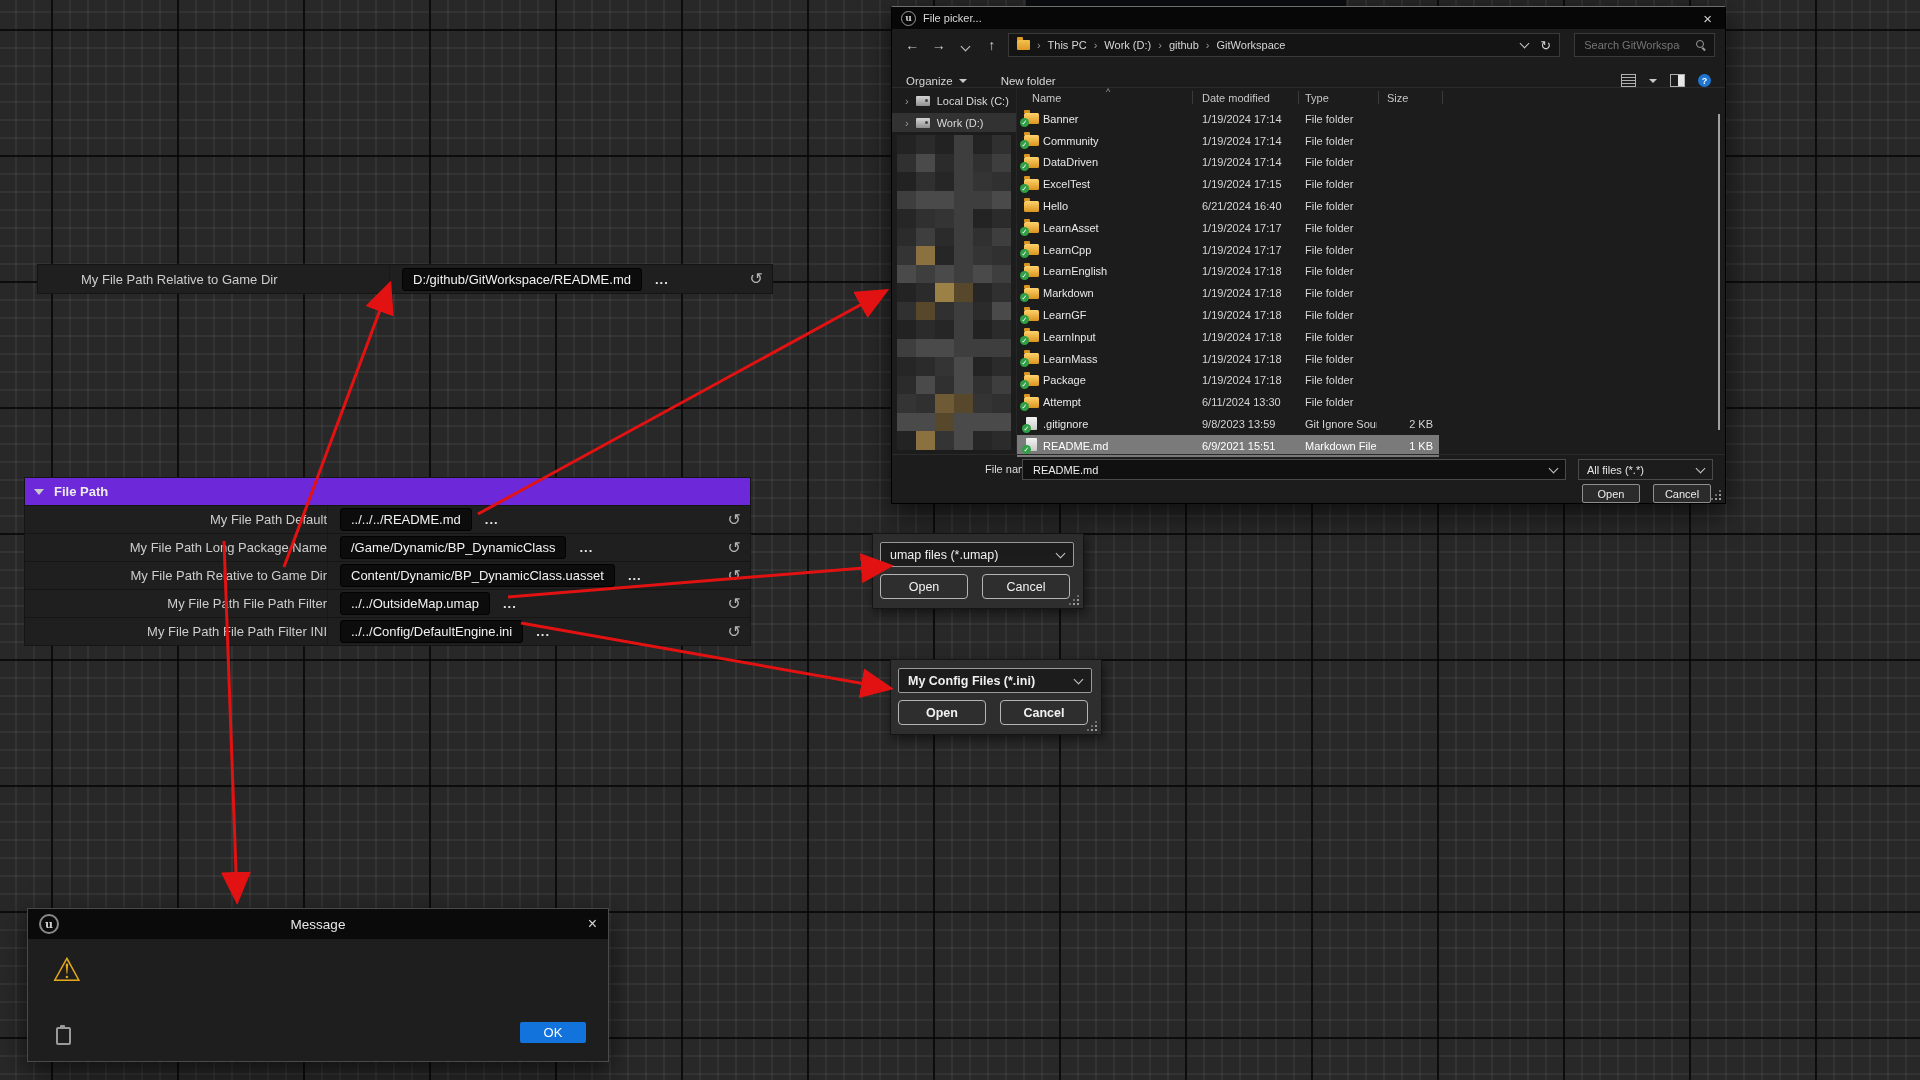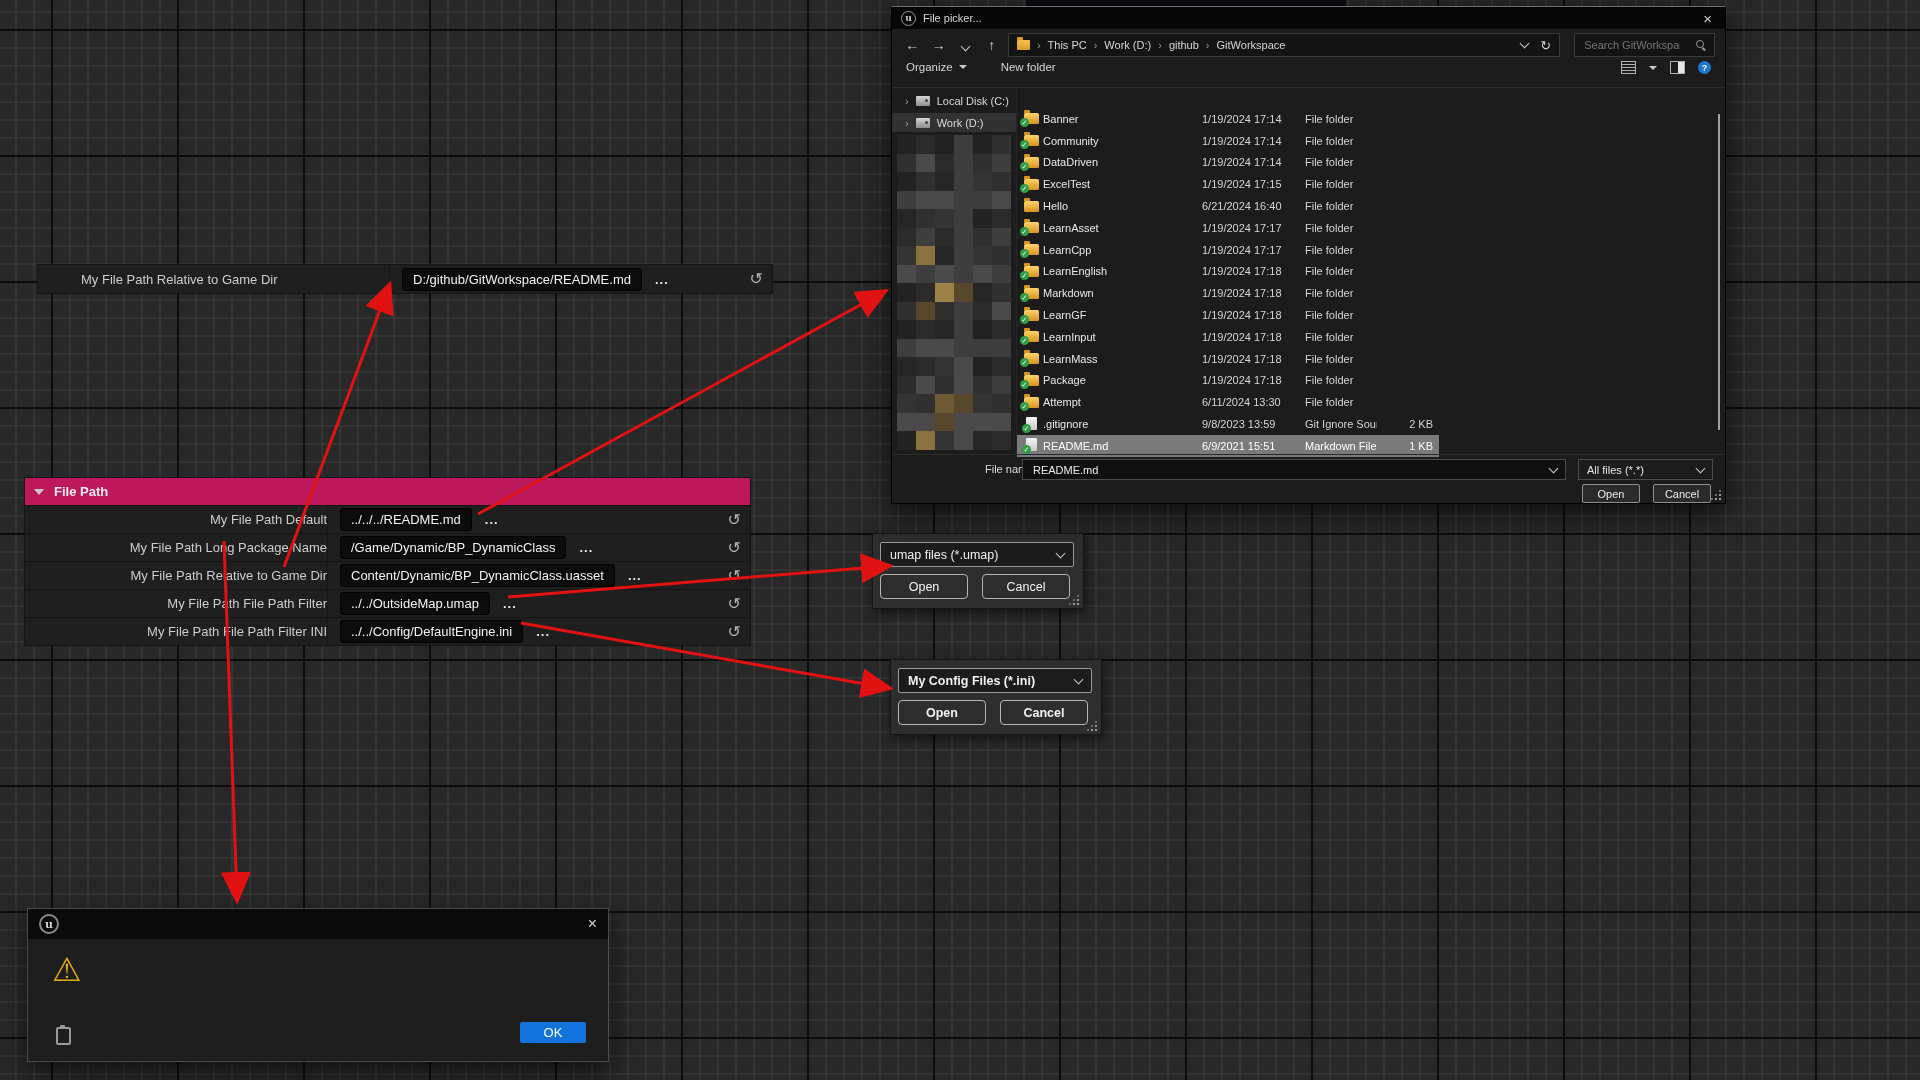--- a/index.html
+++ b/index.html
@@ -20,21 +20,21 @@
   .prop-label{color:#cdcdcd;font-size:13px;white-space:nowrap;}
   .prop-value{display:flex;align-items:center;flex:1;height:100%;border-left:1px solid #181818;padding-left:12px;}
   .pill{background:#0c0c0c;border:1px solid #020202;border-radius:3px;color:#f2f2f2;font-size:13px;
         padding:3px 10px;white-space:nowrap;}
   .dots{color:#e8e8e8;font-weight:bold;margin-left:13px;font-size:13px;letter-spacing:1px;}
   .reset{margin-left:auto;margin-right:9px;color:#b5b5b5;font-size:16px;line-height:1;}
   .top-row{position:absolute;left:37px;top:264px;width:734px;height:28px;background:#1f1f1f;
            border:1px solid #151515;display:flex;align-items:center;}
   .top-row .prop-label{width:308px;padding-left:43px;flex-shrink:0;}
   .section{position:absolute;left:24px;top:477px;width:727px;}
-  .sec-header{height:27px;background:#be185d;border:1px solid #151515;display:flex;align-items:center;
+  .sec-header{height:27px;background:#6d28d9;border:1px solid #151515;display:flex;align-items:center;
               color:#ececec;font-weight:bold;font-size:13px;}
   .tri{width:0;height:0;border-left:5px solid transparent;border-right:5px solid transparent;
        border-top:6px solid #c9c9c9;margin:0 10px 0 9px;}
   .prop-row{height:27px;background:#1f1f1f;border:1px solid #151515;border-top:none;display:flex;align-items:center;}
   .prop-row .prop-label{width:258px;padding-left:44px;flex-shrink:0;text-align:right;}
 
   
   .chev{width:6px;height:6px;border-right:1.5px solid #c9c9c9;border-bottom:1.5px solid #c9c9c9;
         transform:rotate(45deg);display:inline-block;margin-top:-3px;}
   .caret{width:0;height:0;border-left:4px solid transparent;border-right:4px solid transparent;
@@ -64,21 +64,21 @@
   .refresh{font-size:13px;color:#cfcfcf;}
   .bc-folder{width:13px;height:10px;background:linear-gradient(#f5c14d,#dd9926);border-radius:1px;position:relative;flex-shrink:0;}
   .bc-folder::before{content:"";position:absolute;top:-3px;left:0;width:6px;height:3px;background:#dd9926;border-radius:1px 1px 0 0;}
   .search-box{height:22px;width:128px;margin-left:8px;background:#141414;border:1px solid #3a3a3a;
               display:flex;align-items:center;padding:0 7px;}
   .search-box input{background:transparent;border:none;outline:none;color:#9a9a9a;font-size:11px;width:96px;
               font-family:"Liberation Sans",sans-serif;}
   .mag{position:relative;width:11px;height:11px;margin-left:auto;}
   .mag::before{content:"";position:absolute;left:0;top:0;width:6px;height:6px;border:1.5px solid #9a9a9a;border-radius:50%;}
   .mag::after{content:"";position:absolute;left:7px;top:7px;width:4px;height:1.5px;background:#9a9a9a;transform:rotate(45deg);transform-origin:0 0;}
-  .p-toolbar{height:26px;display:flex;align-items:flex-start;padding:0 14px;border-bottom:1px solid #2c2c2c;
+  .p-toolbar{height:26px;display:flex;align-items:flex-end;padding:0 14px;border-bottom:1px solid #2c2c2c;
              color:#d6d6d6;font-size:11.5px;flex-shrink:0;}
   .tb-item{display:flex;align-items:center;margin-right:34px;}
   .tb-right{margin-left:auto;display:flex;align-items:center;gap:13px;}
   .view-ic{width:13px;height:11px;border:1px solid #b0b0b0;background:
            repeating-linear-gradient(to bottom,transparent 0 2px,#b0b0b0 2px 3px);}
   .pane-ic{width:13px;height:11px;border:1px solid #b0b0b0;position:relative;}
   .pane-ic::before{content:"";position:absolute;right:0;top:0;width:6px;height:100%;background:#e8e8e8;}
   .help{width:13px;height:13px;border-radius:50%;background:#1f76d2;color:#fff;font-size:9px;font-weight:bold;
         display:flex;align-items:center;justify-content:center;}
   .p-body{flex:1;display:flex;min-height:0;}
@@ -399,20 +399,31 @@
             <div style="background: rgb(74, 74, 74);"></div>
             <div style="background: rgb(35, 35, 35);"></div>
             <div style="background: rgb(138, 113, 63);"></div>
             <div style="background: rgb(52, 52, 52);"></div>
             <div style="background: rgb(74, 74, 74);"></div>
             <div style="background: rgb(38, 38, 38);"></div>
             <div style="background: rgb(43, 43, 43);"></div>
           </div>
       </div>
       <div class="p-list">
+        <div class="l-header">
+          <span class="h-name">Name</span>
+          <span class="h-sort">^</span>
+          <span class="h-date">Date modified</span>
+          <span class="h-type">Type</span>
+          <span class="h-size">Size</span>
+          <i class="vsep" style="left:175px"></i>
+          <i class="vsep" style="left:281px"></i>
+          <i class="vsep" style="left:361px"></i>
+          <i class="vsep" style="left:425px"></i>
+        </div>
         <div class="l-rows">
 
             <div class="file-row">
               <span class="ficon" data-icon="folder-sync"></span>
               <span class="fname">Banner</span>
               <span class="fdate">1/19/2024 17:14</span>
               <span class="ftype">File folder</span>
               <span class="fsize"></span>
             </div>
 
@@ -577,20 +588,21 @@
     <div class="btns">
       <div class="btn">Open</div>
       <div class="btn">Cancel</div>
     </div>
     <div class="grip"></div>
   </div>
 
   <div class="msg">
     <div class="m-title">
       <span class="m-logo">u</span>
+      <span class="m-title-text">Message</span>
       <span class="m-close">×</span>
     </div>
     <span class="m-warn">⚠</span>
     <span class="m-clip"></span>
     <div class="m-ok">OK</div>
   </div>
 
   <svg class="arrows" width="1920" height="1080" viewBox="0 0 1920 1080">
     <defs>
       <marker id="ah" markerWidth="11" markerHeight="10" refX="9" refY="5" orient="auto">

